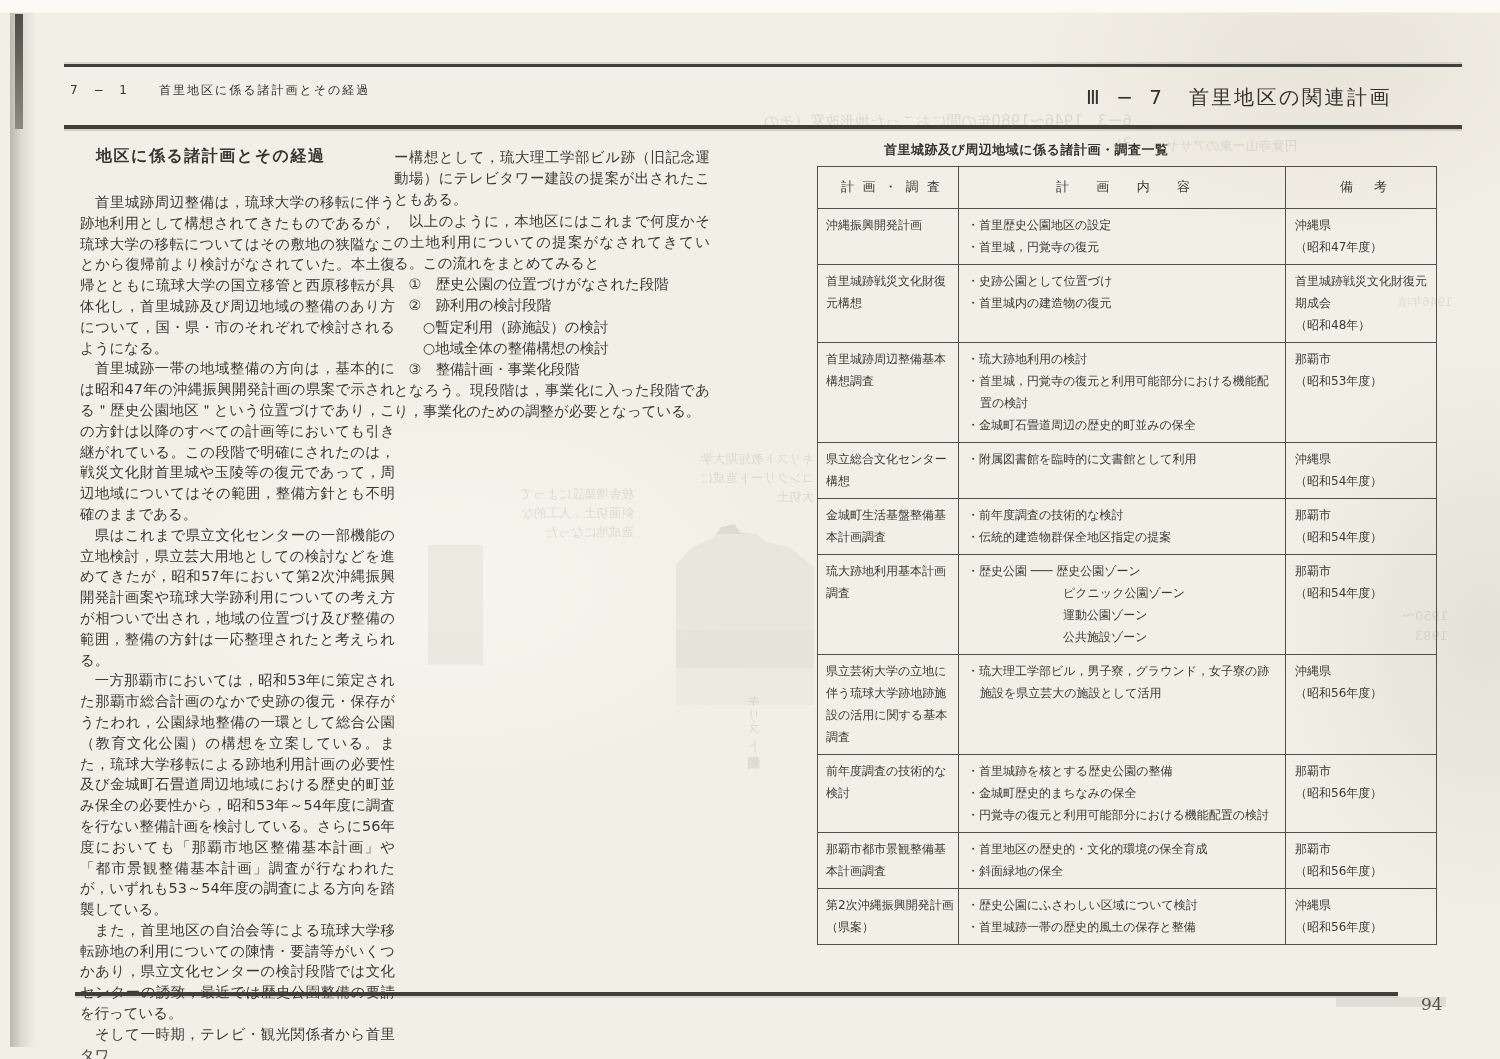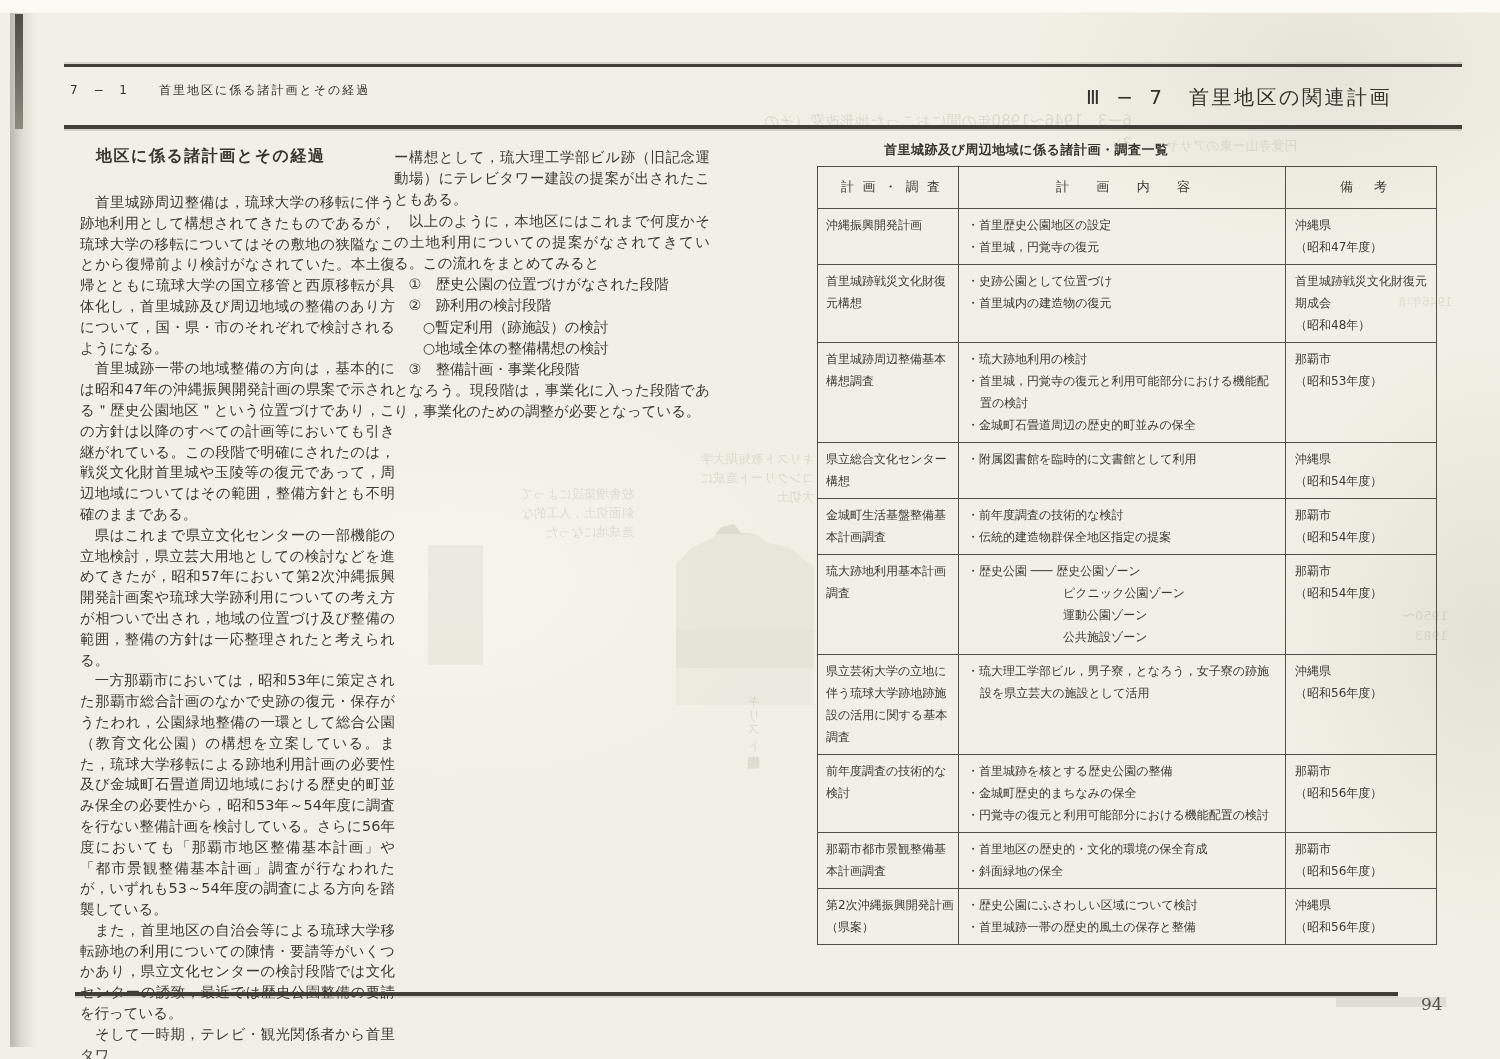--- a/index.html
+++ b/index.html
@@ -183,21 +183,21 @@
             <div class="bullet">　　　　　　　　ピクニック公園ゾーン</div>
             <div class="bullet">　　　　　　　　運動公園ゾーン</div>
             <div class="bullet">　　　　　　　　公共施設ゾーン</div>
           </td>
           <td class="c-rem">那覇市
 （昭和54年度）</td>
         </tr>
         <tr>
           <td class="c-plan">県立芸術大学の立地に伴う琉球大学跡地跡施設の活用に関する基本調査</td>
           <td class="c-cont">
-            <div class="bullet">・琉大理工学部ビル，男子寮，となろう，女子寮の跡施設を県立芸大の施設として活用</div>
+            <div class="bullet">・琉大理工学部ビル，男子寮，グラウンド，女子寮の跡施設を県立芸大の施設として活用</div>
           </td>
           <td class="c-rem">沖縄県
 （昭和56年度）</td>
         </tr>
         <tr>
           <td class="c-plan">前年度調査の技術的な検討</td>
           <td class="c-cont">
             <div class="bullet">・首里城跡を核とする歴史公園の整備</div>
             <div class="bullet">・金城町歴史的まちなみの保全</div>
             <div class="bullet">・円覚寺の復元と利用可能部分における機能配置の検討</div>

